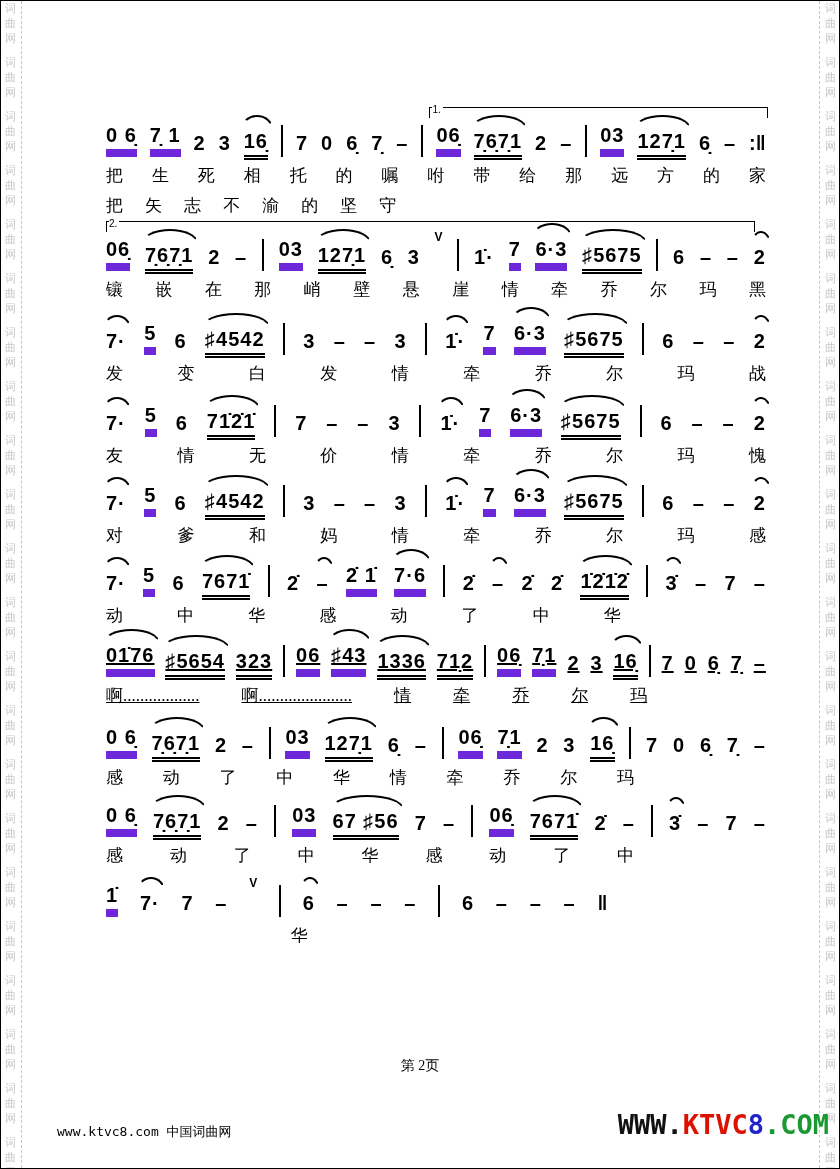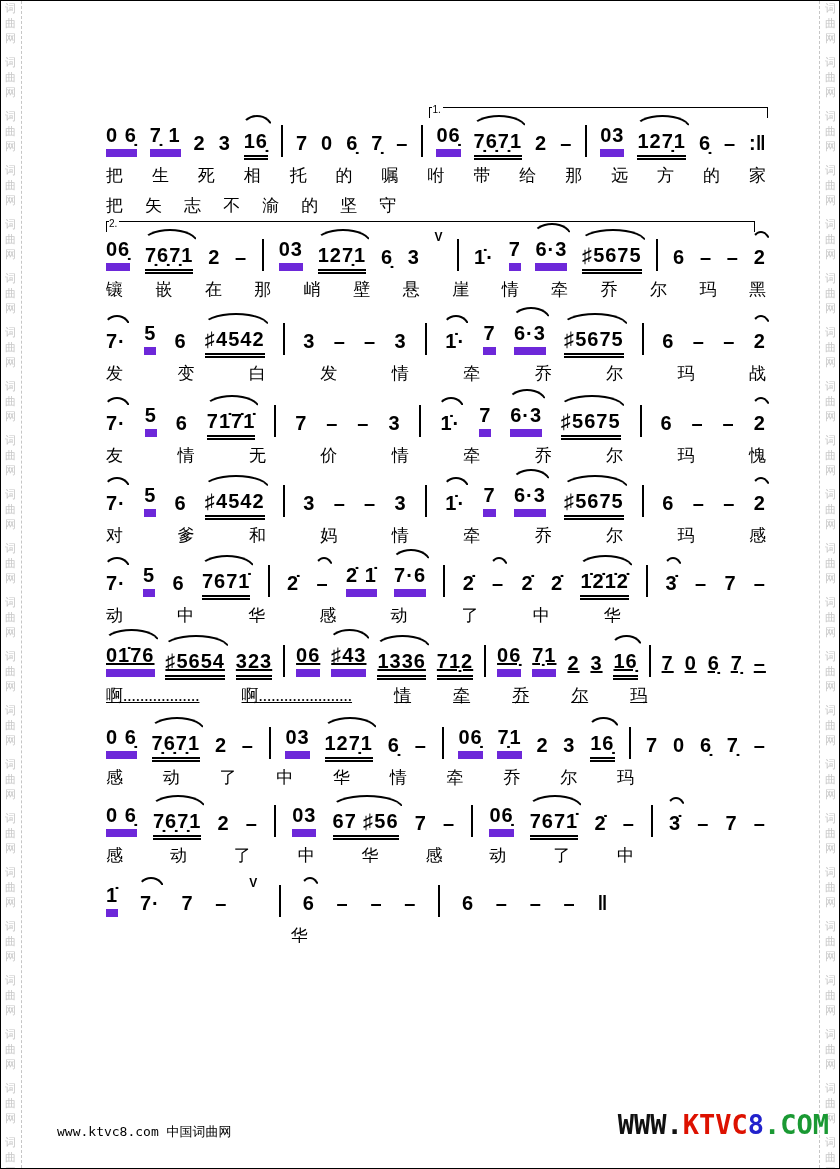--- a/index.html
+++ b/index.html
@@ -320,21 +320,21 @@
           <span>尔</span>
           <span>玛</span>
           <span>战</span>
         </div>
       </div>
       <div class="system" style="top: 404px;">
         <div class="notes">
           <span class="tok arc">7·</span>
           <span class="tok u1">5</span>
           <span class="tok">6</span>
-          <span class="tok u2 arc">71̇7̇1̇</span>
+          <span class="tok u2 arc">71̇2̇1̇</span>
           <div class="bar"></div>
           <span class="tok">7</span>
           <span class="tok">–</span>
           <span class="tok">–</span>
           <span class="tok">3</span>
           <div class="bar"></div>
           <span class="tok arc">1̇·</span>
           <span class="tok u1">7</span>
           <span class="tok u1 arc">6·3</span>
           <span class="tok u2 arc">♯5675</span>
@@ -548,17 +548,18 @@
           <span class="tok">–</span>
           <span class="tok">–</span>
           <span class="tok end">‖</span>
         </div>
         <div class="lyrics" style="margin-left: 28%; justify-content: flex-start;">
           <span>华</span>
         </div>
       </div>
     </div>
 
+  <div class="pagenum">第 2页</div>
 
   <a class="fleft">www.ktvc8.com 中国词曲网</a>
   <a class="flogo"><span style="color: rgb(17, 17, 17);">WWW.</span><span style="color: rgb(221, 17, 0);">KTVC</span><span style="color: rgb(34, 34, 204);">8</span><span style="color: rgb(26, 153, 51);">.COM</span></a>
 
 </div>
 
 </body></html>

